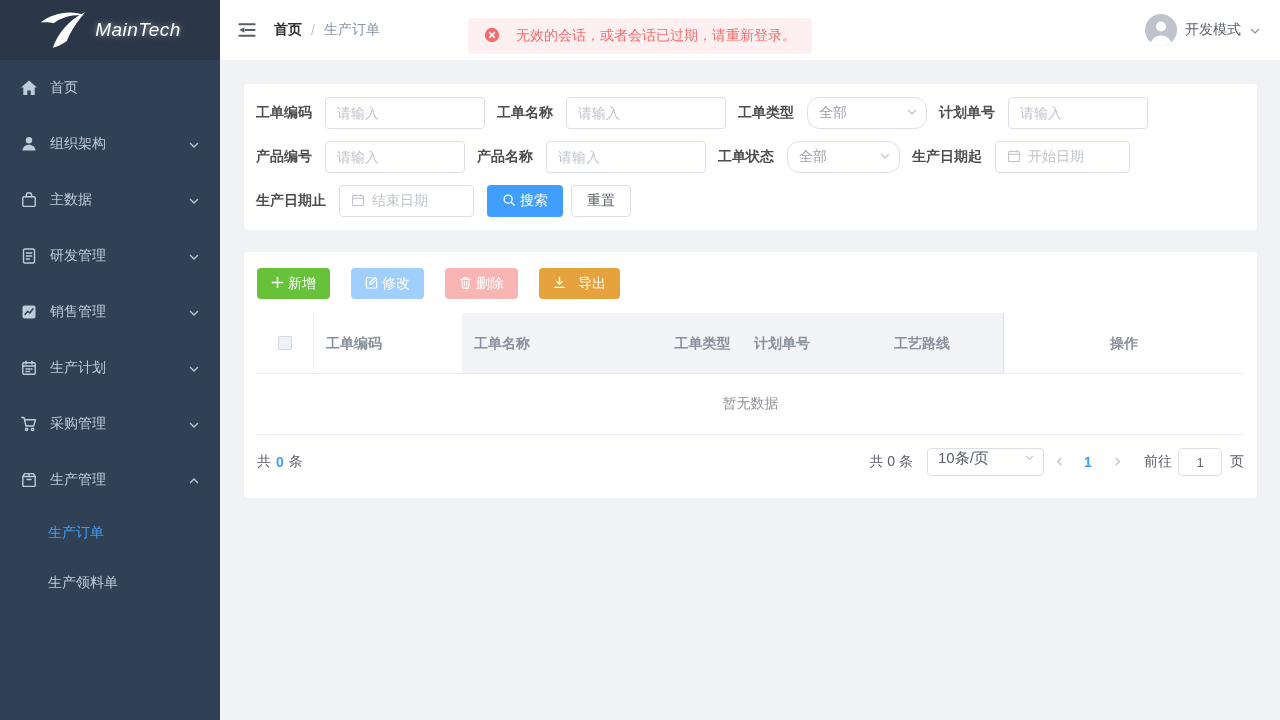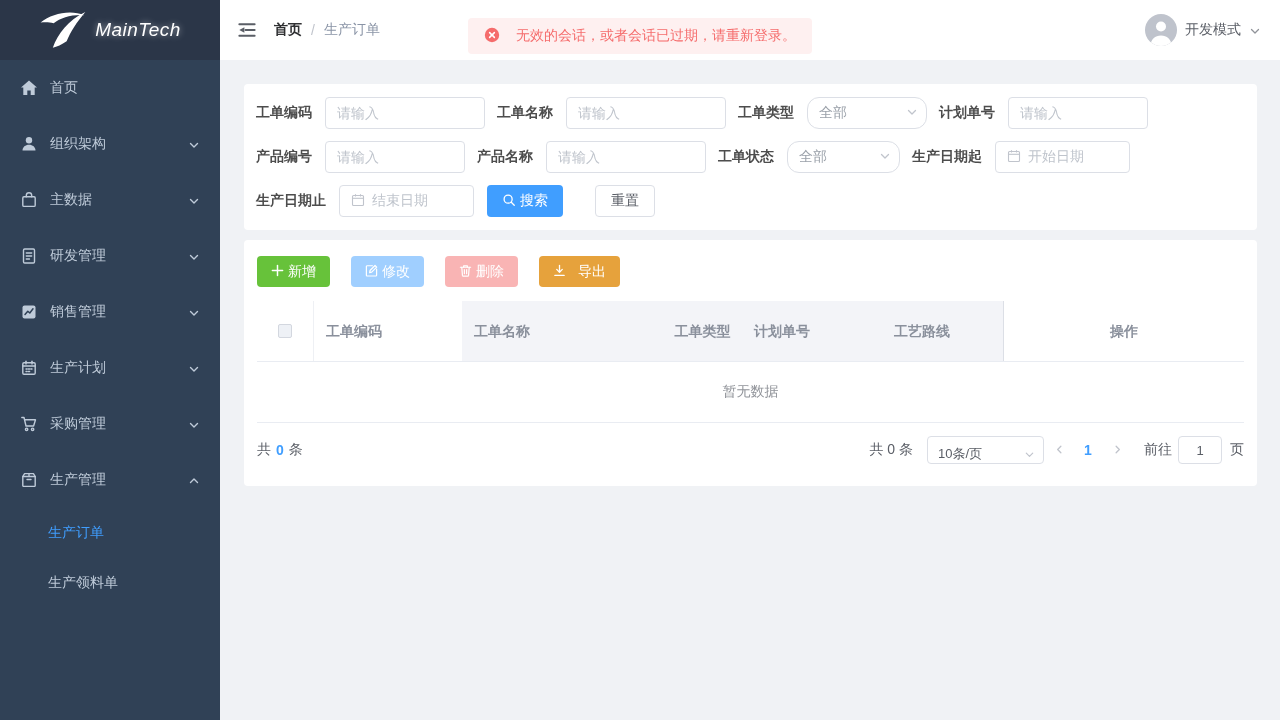--- a/index.html
+++ b/index.html
@@ -46,24 +46,24 @@
   .inp::placeholder { color:#bfc4cc; }
   .w160 { width:160px; } .w140 { width:140px; }
   .sel { height:32px; border:1px solid #dcdfe6; border-radius:12px; display:flex; align-items:center; padding:0 8px 0 11px; cursor:pointer; }
   .sel-120 { width:120px; } .sel-113 { width:113px; }
   .sel-val { color:#9aa0a9; flex:1; }
   .sel-caret, .date-ic { color:#c0c4cc; }
   .date { height:32px; border:1px solid #dcdfe6; border-radius:4px; display:flex; align-items:center; gap:7px; padding:0 11px; width:135px; cursor:text; }
   .date-ph { color:#bfc4cc; }
   .btn { height:32px; border-radius:4px; border:none; display:inline-flex; align-items:center; justify-content:center; gap:4px; font-size:14px; cursor:pointer; font-family:inherit; padding:0 15px; }
   .btn-search { background:#409eff; color:#fff; margin-left:1px; }
-  .btn-reset { background:#fff; border:1px solid #dcdfe6; color:#5a5e66; margin-left:32px; }
+  .btn-reset { background:#fff; border:1px solid #dcdfe6; color:#5a5e66; margin-left:8px; }
 
   
-  .table-card { margin-top:10px; padding:16px 13px 22px; }
+  .table-card { margin-top:22px; padding:16px 13px 22px; }
   .toolbar { display:flex; gap:21px; }
   .tbtn { height:31px; border:none; border-radius:4px; color:#fff; display:inline-flex; align-items:center; justify-content:center; gap:4px; font-size:14px; padding:0 14px; cursor:pointer; font-family:inherit; }
   .tbtn-add { background:#67c23a; }
   .tbtn-edit { background:#a0cfff; cursor:not-allowed; }
   .tbtn-del { background:#f9b4b4; cursor:not-allowed; }
   .tbtn-export { background:#e6a23c;gap:12px; }
 
   .grid { margin-top:14px; width:987px; }
   .thead { display:grid; grid-template-columns:57px 148px 201px 79px 140px 121px 241px; border-bottom:1px solid #e9ecf2; }
   .th { min-height:60px; display:flex; align-items:center; color:#8a909c; font-weight:bold; background:#f3f4f8; padding:8px 12px; line-height:1.5; }
@@ -72,21 +72,21 @@
   .th-op { border-left:1px solid #dcdfe6; }
   .th-sel { justify-content:center; border-right:1px solid #eef0f4; }
   .checkbox { width:14px; height:14px; border:1px solid #d3d7df; border-radius:2px; background:#eef1f6; cursor:pointer; }
   .empty-row { height:61px; display:flex; align-items:center; justify-content:center; color:#909399; border-bottom:1px solid #e9ecf2; }
 
   .pager { margin-top:13px; display:flex; align-items:center; }
   .total-left { color:#5a5e66; display:flex; gap:5px; align-items:center; }
   .total-num { color:#409eff; font-weight:bold; }
   .pager-right { margin-left:auto; display:flex; align-items:center; color:#5a5e66; }
   .pr-total { margin-right:14px; }
-  .size-sel { width:117px; height:28px; border:1px solid #dcdfe6; border-radius:4px; display:flex; align-items:flex-end; padding:0 8px 0 10px; font-size:13px; cursor:pointer; }
+  .size-sel { width:117px; height:28px; border:1px solid #dcdfe6; border-radius:4px; display:flex; align-items:flex-start; padding:0 8px 0 10px; font-size:15px; cursor:pointer; }
   .size-val { flex:1; color:#5a5e66; }
   .pg-arrow { width:30px; text-align:center; color:#c0c4cc; font-size:13px; cursor:default; }
   .pg-cur { width:28px; text-align:center; color:#409eff; font-weight:bold; cursor:pointer; }
   .goto-label { margin:0 6px 0 12px; }
   .goto-inp { width:44px; height:28px; border:1px solid #dcdfe6; border-radius:4px; text-align:center; font-size:13px; color:#5a5e66; outline:none; font-family:inherit; }
   .page-suffix { margin-left:8px; }
 </style>
 </head>
 <body>
 

